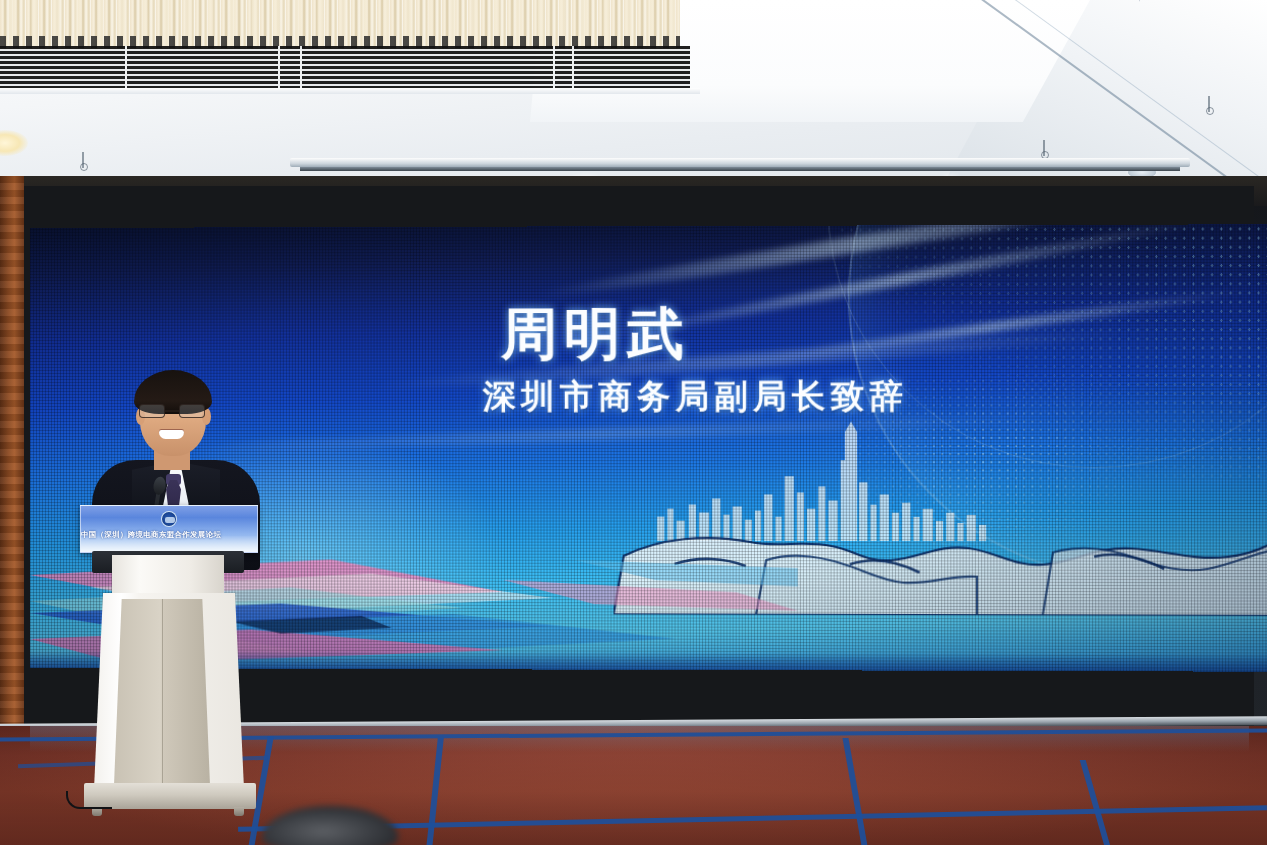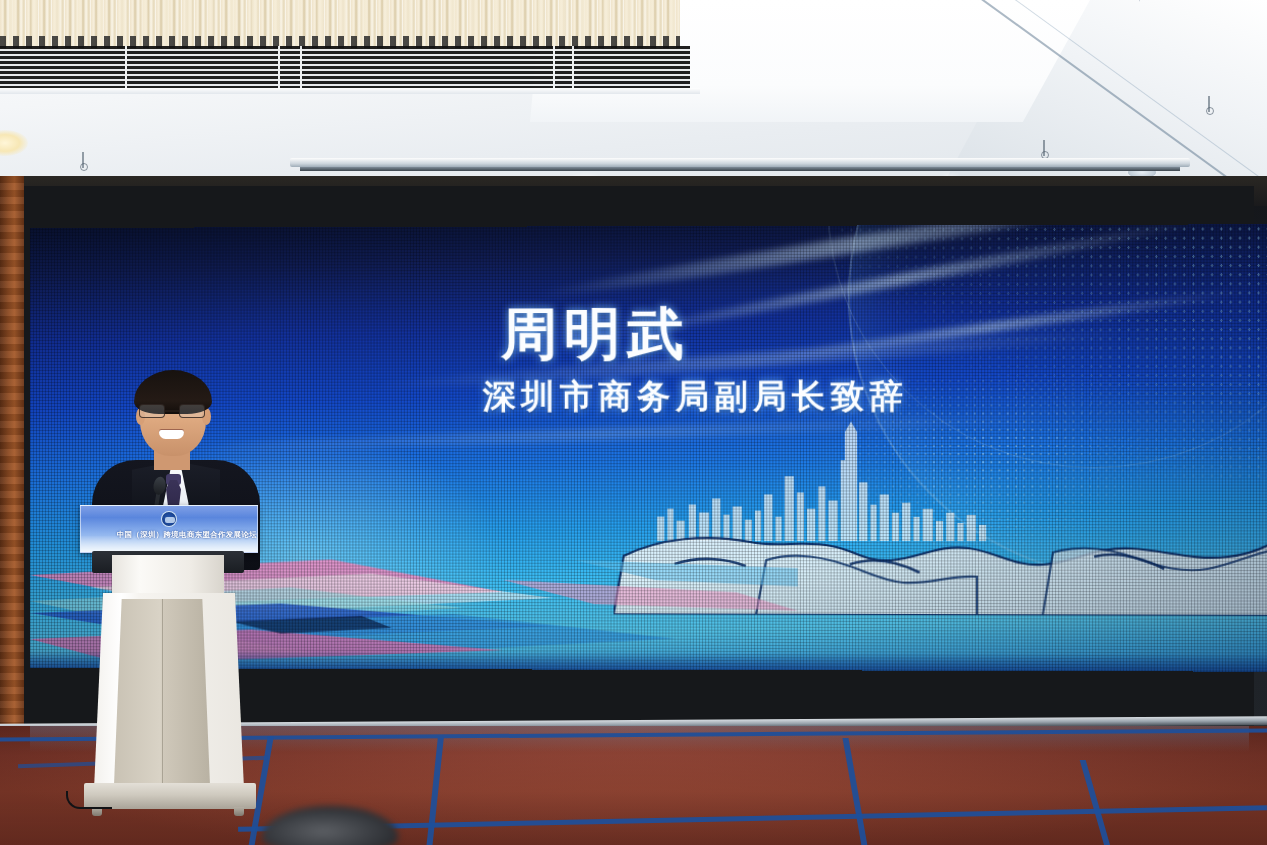--- a/index.html
+++ b/index.html
@@ -316,21 +316,21 @@
     width:16px;height:16px;border-radius:50%;
     border:1.4px solid rgba(230,245,255,.9);
     background:radial-gradient(circle,#2b5fb8 0%,#17408d 70%);
   }
   .podium-logo:after{
     content:""; position:absolute; left:3px; top:5px; width:10px;height:6px;
     border-radius:2px; background:rgba(225,240,255,.75);
   }
   .podium-banner-text{
     position:absolute; left:0; top:24px; width:100%;
-    text-align:right; color:#ffffff;
+    text-align:left; color:#ffffff;
     font-family:"Liberation Sans",sans-serif;
     font-size:7.4px; letter-spacing:.4px; font-weight:700;
     text-shadow:0 0 2px rgba(20,50,120,.9);
     white-space:nowrap;
   }
   .podium-top{
     position:absolute; left:14px; top:46px; width:152px; height:22px;
     background:linear-gradient(180deg,#2c3037 0%,#1a1d22 100%);
     border-radius:2px;
   }

